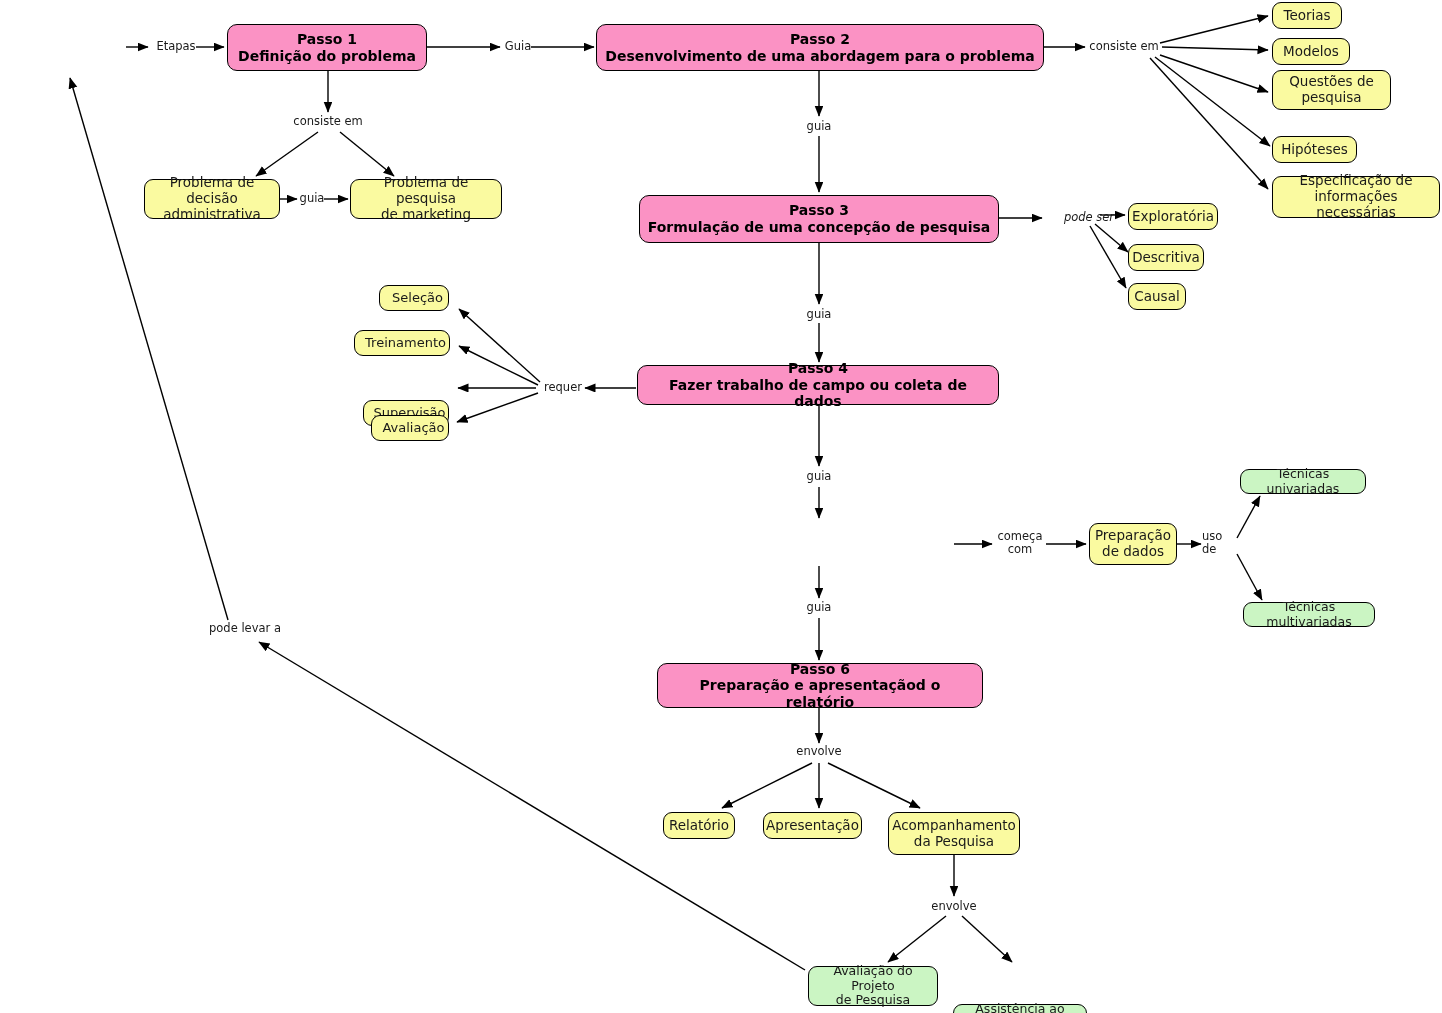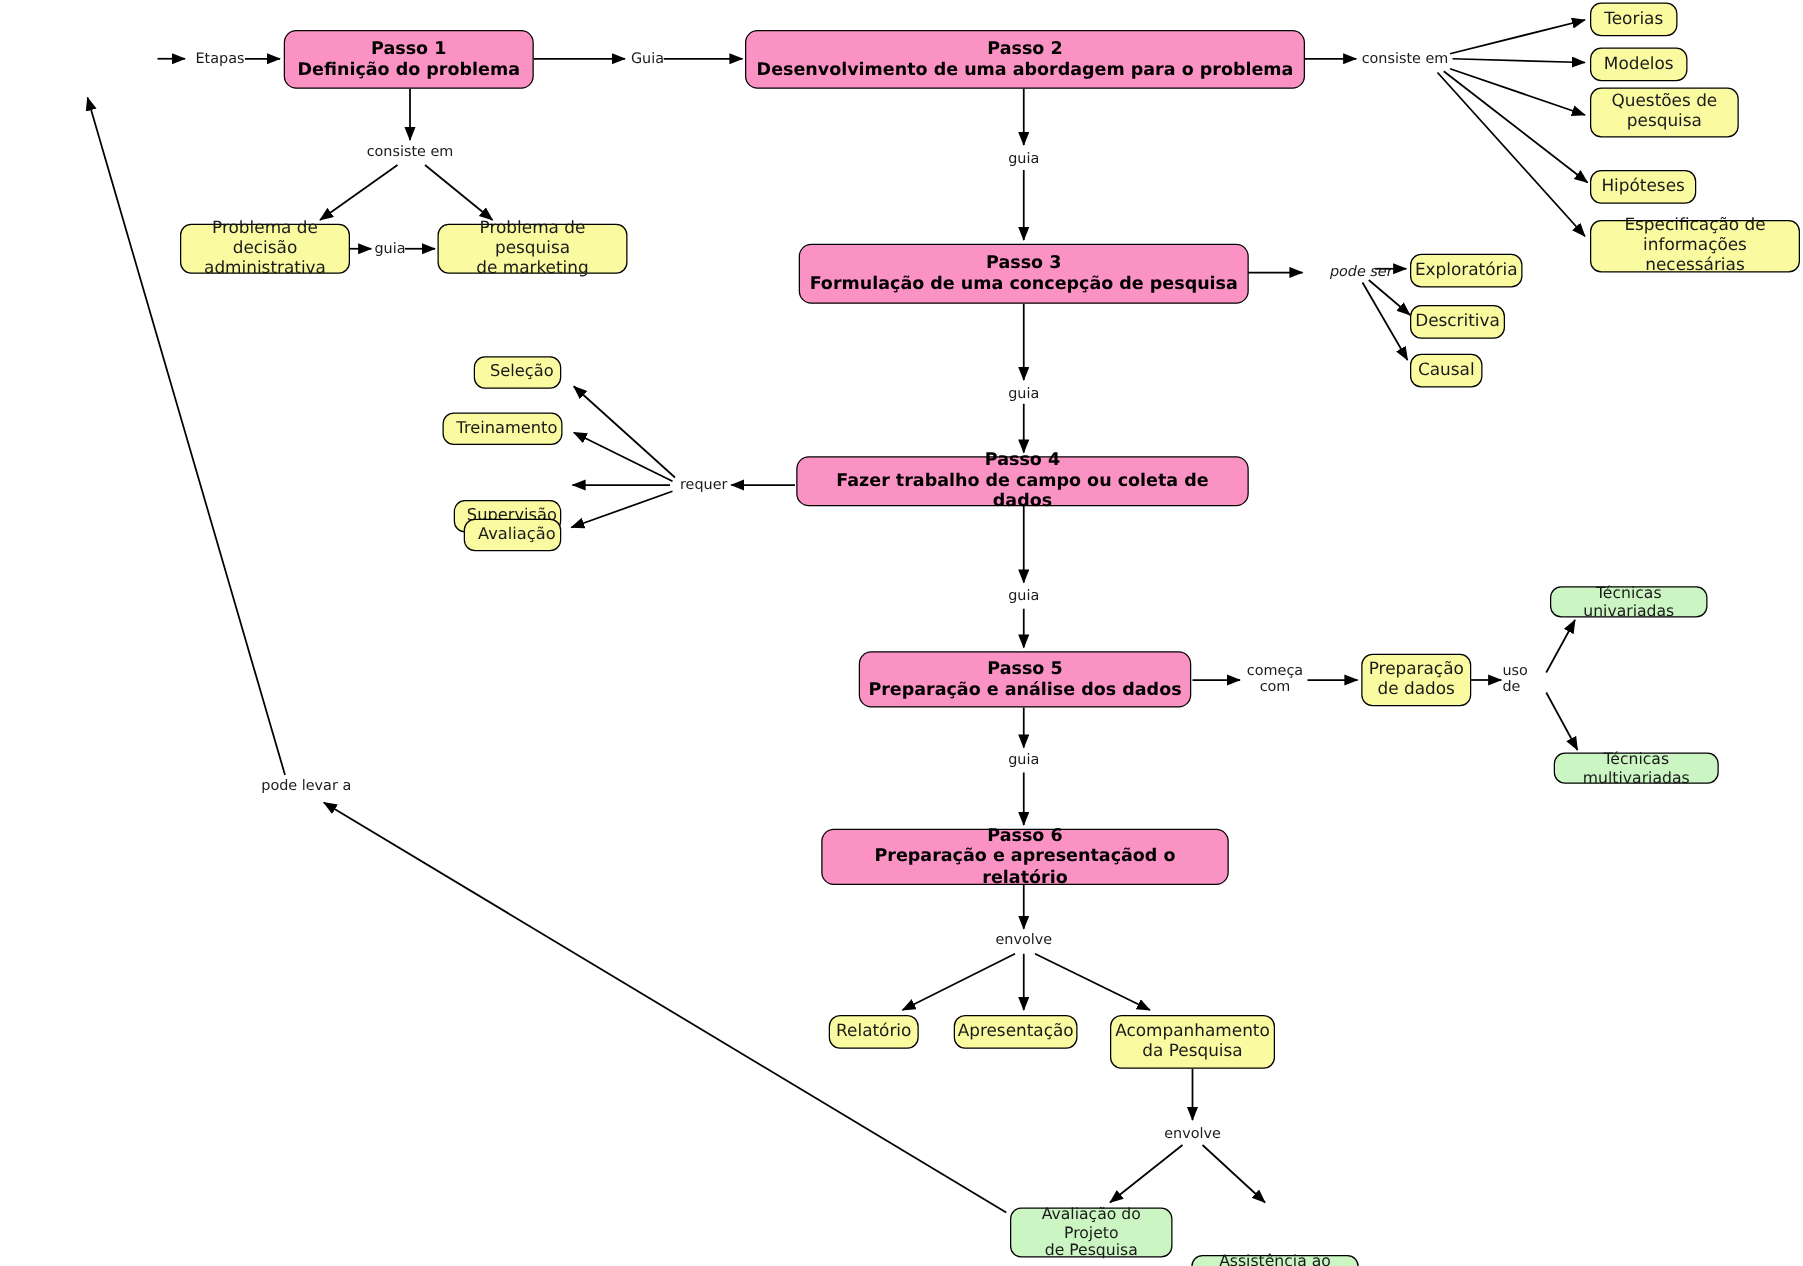--- a/index.html
+++ b/index.html
@@ -175,22 +175,20 @@
 
   <div class="node step" style="left:596px; top:24px;  width:448px; height:47px;">Passo 2
 Desenvolvimento de uma abordagem para o problema</div>
 
   <div class="node step" style="left:639px; top:195px; width:360px; height:48px;">Passo 3
 Formulação de uma concepção de pesquisa</div>
 
   <div class="node step" style="left:637px; top:365px; width:362px; height:40px;">Passo 4
 Fazer trabalho de campo ou coleta de dados</div>
 
-  <div class="node step" style="left:687px; top:521px; width:266px; height:45px;">Passo 5
-Preparação e análise dos dados</div>
 
   <div class="node step" style="left:657px; top:663px; width:326px; height:45px;">Passo 6
 Preparação e apresentaçãod o relatório</div>
 
   <div class="node yellow" style="left:144px; top:179px; width:136px; height:40px;">Problema de decisão
 administrativa</div>
 
   <div class="node yellow" style="left:350px; top:179px; width:152px; height:40px;">Problema de pesquisa
 de marketing</div>
 

